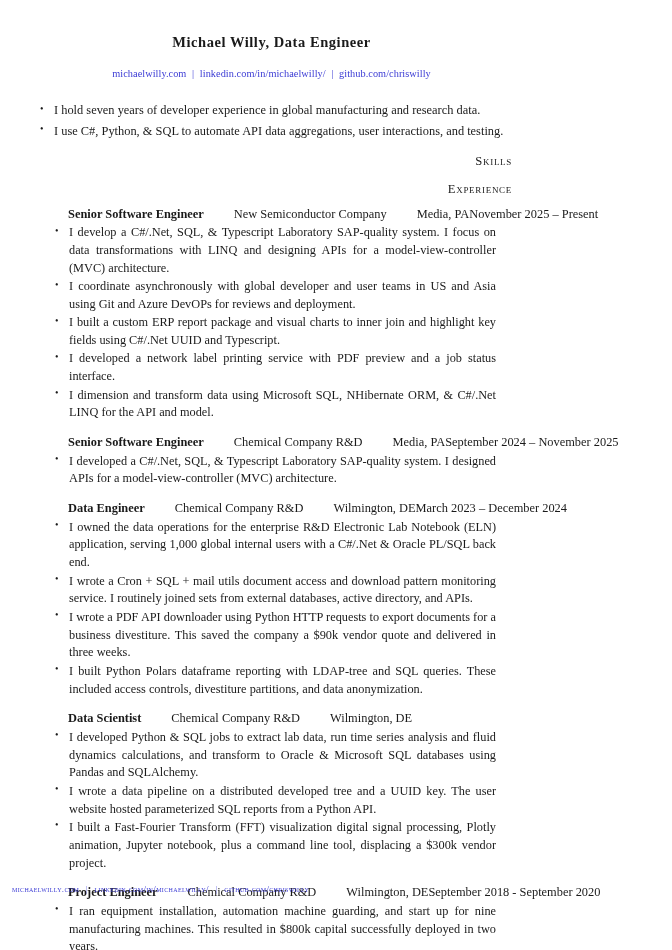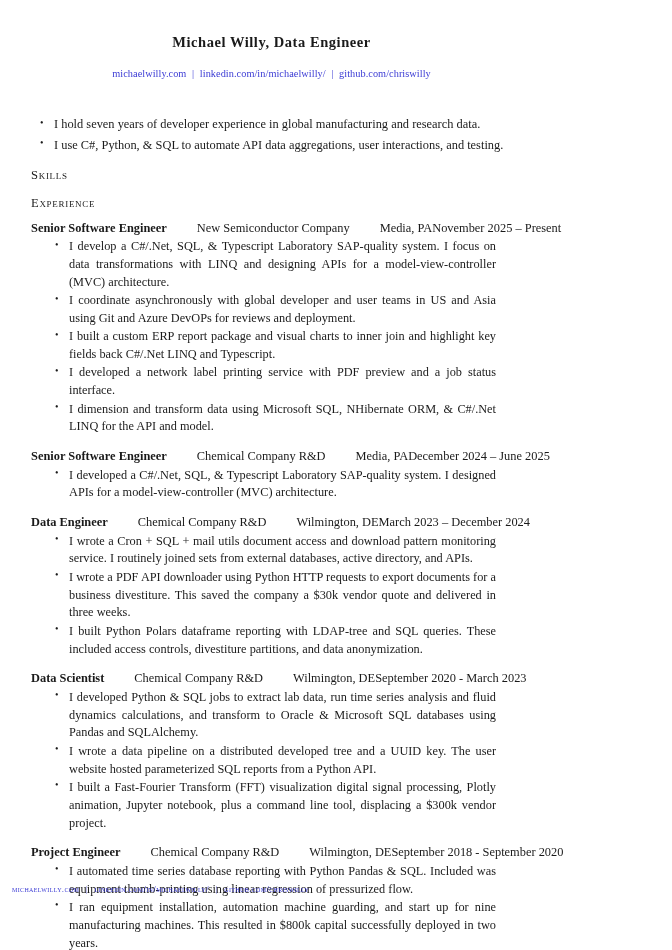--- a/index.html
+++ b/index.html
@@ -44,41 +44,41 @@
   }
   .contact-line a,
   .contact-line span.link {
     color: #3a3ad4;
     text-decoration: none;
   }
 
   
   ul.summary {
     list-style: none;
-    margin: 36px 0 0 0;
+    margin: 22px 0 0 0;
     padding: 0 0 0 8px;
   }
   ul.summary li {
     position: relative;
     font-size: 12.4px;
     line-height: 1.52;
     padding-left: 15px;
     margin-bottom: 2px;
   }
   ul.summary li::before {
     content: "\2022";
     position: absolute;
     left: 1px;
     top: -0.5px;
     font-size: 10px;
   }
 
   
   .section-head {
-    text-align: left;
+    text-align: right;
     font-size: 12.6px;
     font-variant: small-caps;
     letter-spacing: 0.7px;
     margin: 13px 0 0 0;
     font-family: Liberation Serif, serif;
   }
 
   
   .skills-block {
     margin-top: 10px;
@@ -92,20 +92,21 @@
   
   .exp-block { margin-top: 9px; }
   .job { margin-bottom: 0; }
   .job + .job { margin-top: 12px; }
   .job-head {
     display: flex;
     align-items: baseline;
     font-size: 12.4px;
     line-height: 1.4;
     white-space: nowrap;
+    margin-left: 37px;
   }
   .job-title {
     font-weight: bold;
     flex: 0 0 auto;
   }
   .job-company {
     flex: 0 0 auto;
     padding-left: 30px;
   }
   .job-location {
@@ -180,75 +181,74 @@
     <div class="job">
       <div class="job-head">
         <span class="job-title">Senior Software Engineer</span>
         <span class="job-company">New Semiconductor Company</span>
         <span class="job-location">Media, PA</span>
         <span class="job-dates">November 2025 – Present</span>
       </div>
       <ul class="job-points">
         <li>I develop a C#/.Net, SQL, &amp; Typescript Laboratory SAP-quality system. I focus on data transformations with LINQ and designing APIs for a model-view-controller (MVC) architecture.</li>
         <li>I coordinate asynchronously with global developer and user teams in US and Asia using Git and Azure DevOPs for reviews and deployment.</li>
-        <li>I built a custom ERP report package and visual charts to inner join and highlight key fields back C#/.Net LINQ and Typescript.</li>
+        <li>I built a custom ERP report package and visual charts to inner join and highlight key fields using C#/.Net UUID and Typescript.</li>
         <li>I developed a network label printing service with PDF preview and a job status interface.</li>
         <li>I dimension and transform data using Microsoft SQL, NHibernate ORM, &amp; C#/.Net LINQ for the API and model.</li>
       </ul>
     </div>
 
     <div class="job">
       <div class="job-head">
         <span class="job-title">Senior Software Engineer</span>
         <span class="job-company">Chemical Company R&amp;D</span>
         <span class="job-location">Media, PA</span>
-        <span class="job-dates">December 2024 – June 2025</span>
+        <span class="job-dates">September 2024 – November 2025</span>
       </div>
       <ul class="job-points">
         <li>I developed a C#/.Net, SQL, &amp; Typescript Laboratory SAP-quality system. I designed APIs for a model-view-controller (MVC) architecture.</li>
       </ul>
     </div>
 
     <div class="job">
       <div class="job-head">
         <span class="job-title">Data Engineer</span>
         <span class="job-company">Chemical Company R&amp;D</span>
         <span class="job-location">Wilmington, DE</span>
         <span class="job-dates">March 2023 – December 2024</span>
       </div>
       <ul class="job-points">
+        <li>I owned the data operations for the enterprise R&amp;D Electronic Lab Notebook (ELN) application, serving 1,000 global internal users with a C#/.Net &amp; Oracle PL/SQL back end.</li>
         <li>I wrote a Cron + SQL + mail utils document access and download pattern monitoring service. I routinely joined sets from external databases, active directory, and APIs.</li>
-        <li>I wrote a PDF API downloader using Python HTTP requests to export documents for a business divestiture. This saved the company a $30k vendor quote and delivered in three weeks.</li>
+        <li>I wrote a PDF API downloader using Python HTTP requests to export documents for a business divestiture. This saved the company a $90k vendor quote and delivered in three weeks.</li>
         <li>I built Python Polars dataframe reporting with LDAP-tree and SQL queries. These included access controls, divestiture partitions, and data anonymization.</li>
       </ul>
     </div>
 
     <div class="job">
       <div class="job-head">
         <span class="job-title">Data Scientist</span>
         <span class="job-company">Chemical Company R&amp;D</span>
         <span class="job-location">Wilmington, DE</span>
-        <span class="job-dates">September 2020 - March 2023</span>
       </div>
       <ul class="job-points">
         <li>I developed Python &amp; SQL jobs to extract lab data, run time series analysis and fluid dynamics calculations, and transform to Oracle &amp; Microsoft SQL databases using Pandas and SQLAlchemy.</li>
         <li>I wrote a data pipeline on a distributed developed tree and a UUID key. The user website hosted parameterized SQL reports from a Python API.</li>
         <li>I built a Fast-Fourier Transform (FFT) visualization digital signal processing, Plotly animation, Jupyter notebook, plus a command line tool, displacing a $300k vendor project.</li>
       </ul>
     </div>
 
     <div class="job">
       <div class="job-head">
         <span class="job-title">Project Engineer</span>
         <span class="job-company">Chemical Company R&amp;D</span>
         <span class="job-location">Wilmington, DE</span>
         <span class="job-dates">September 2018 - September 2020</span>
       </div>
       <ul class="job-points">
-        <li>I automated time series database reporting with Python Pandas &amp; SQL. Included was equipment thumb-printing using linear regression of pressurized flow.</li>
         <li>I ran equipment installation, automation machine guarding, and start up for nine manufacturing machines. This resulted in $800k capital successfully deployed in two years.</li>
       </ul>
     </div>
 
   </div>
 
   <div class="section-head">Education</div>
 
   <div class="footer">
     <span class="link">michaelwilly.com</span>

